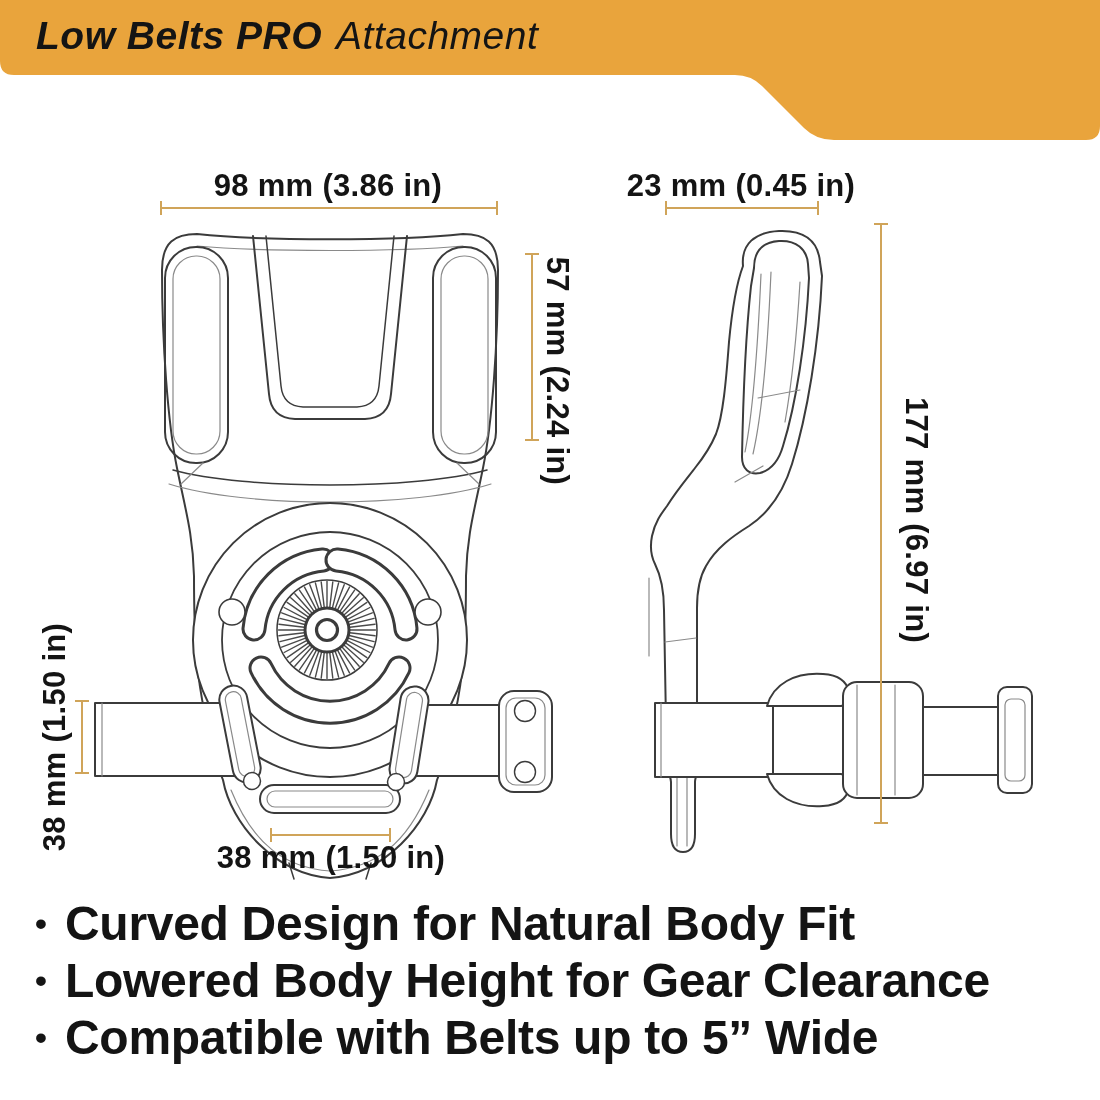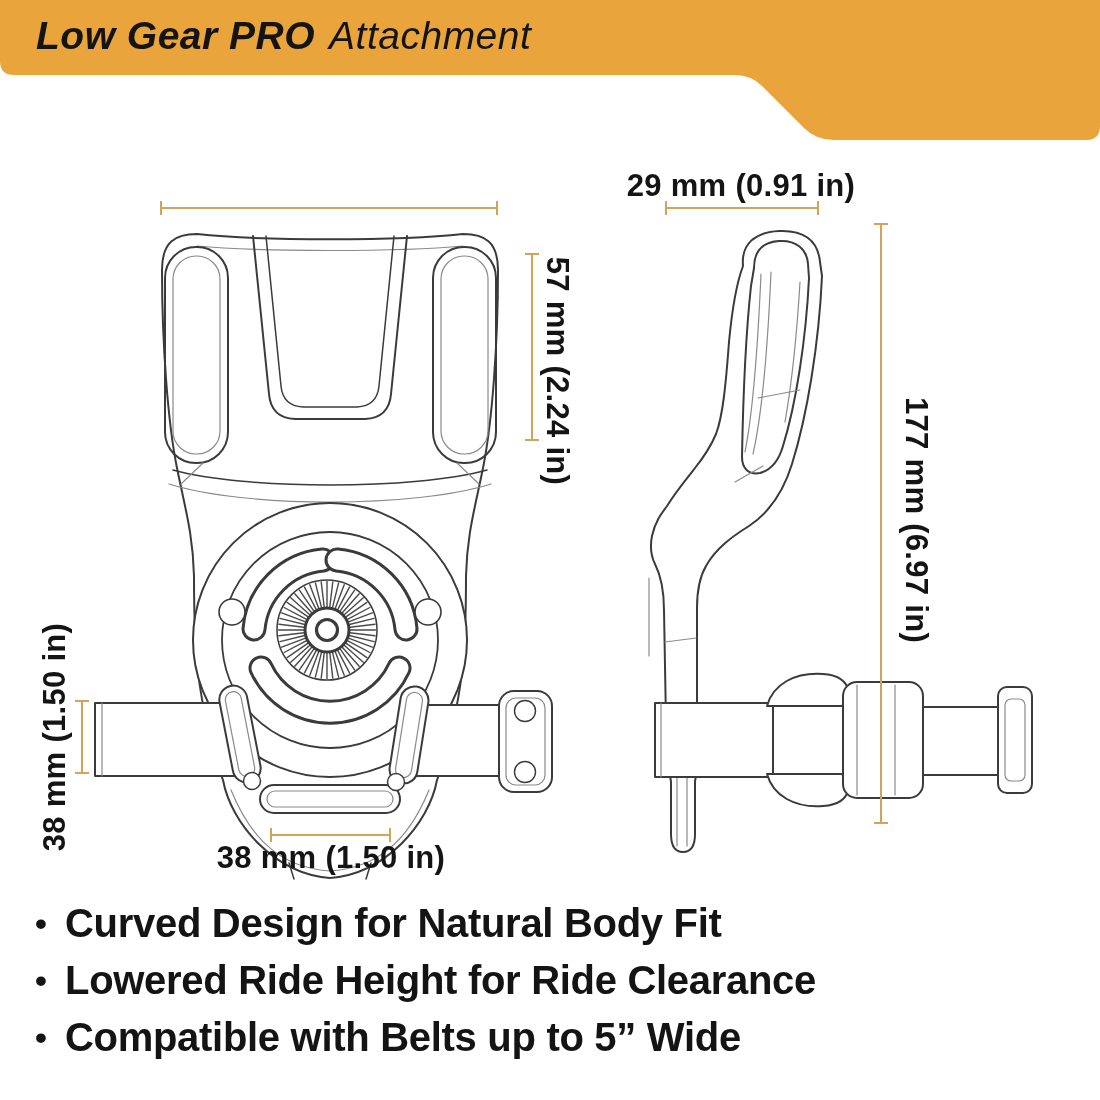--- a/index.html
+++ b/index.html
@@ -16,35 +16,35 @@
   .rot90{transform:rotate(90deg);}
   .rotm90{transform:rotate(-90deg);}
   .dimline-h{position:absolute;height:2px;background:#D0A459;}
   .dimline-v{position:absolute;width:2px;background:#D0A459;}
   .tickv{position:absolute;width:2px;height:14px;top:-6px;background:#D0A459;}
   .tickh{position:absolute;height:2px;width:14px;left:-6px;background:#D0A459;}
   .t-l{left:0}.t-r{right:0}.t-t{top:0}.t-b{bottom:0}
   .features{position:absolute;left:33px;top:901px;}
   .feature-row{display:flex;align-items:center;margin-bottom:13px;height:44px;}
   .dot{font-size:34px;font-weight:700;color:#141414;width:30px;flex:0 0 30px;margin-left:2px;}
-  .feature-text{font-size:40px;font-weight:700;color:#141414;letter-spacing:-0.3px;white-space:nowrap;}
+  .feature-text{font-size:48px;font-weight:700;color:#141414;letter-spacing:-0.3px;white-space:nowrap;}
   svg .lineart{fill:none;stroke:#3b3b3b;stroke-width:2;stroke-linejoin:round;stroke-linecap:round;}
   svg .lt{stroke:#8a8a8a;stroke-width:1.2;}
   #sunburst-g{stroke:#4a4a4a;stroke-width:1.4;}
 </style>
 </head>
 <body>
 
 <div class="stage">
 
   <svg class="banner-svg" width="1100" height="150">
     <path fill="#E9A43C" d="M 0,0 H 1100 V 126 Q 1100,140 1086,140 L 834,140 Q 816,140 804,128 L 762,86 Q 751,75 735,75 L 14,75 Q 0,75 0,61 Z"></path>
   </svg>
   <div class="banner-title">
-    <span class="product">Low Gear PRO</span><span class="suffix">Attachment</span>
+    <span class="product">Low Belts PRO</span><span class="suffix">Attachment</span>
   </div>
 
   <svg class="drawing" style="left:85px;top:222px;" width="480" height="660" viewBox="0 0 480 660">
     <g class="lineart">
 
       <path fill="#fff" d="M 77,48 C 77,20 90,12 112,12 C 175,19 315,19 378,12 C 400,12 413,20 413,48
            C 413,122 407,202 398,246 C 390,286 382,312 381,354 C 381,420 378,456 370,492
            C 362,528 356,548 352,558 C 344,602 300,652 245,656 C 190,652 146,602 138,558
            C 134,548 128,528 120,492 C 112,456 109,420 109,354 C 108,312 100,286 92,246
            C 83,202 77,122 77,48 Z"></path>
@@ -229,34 +229,35 @@
   </div>
   <div class="dimline-v" style="left:81px;top:700px;height:74px;">
     <span class="tickh t-t"></span>
     <span class="tickh t-b"></span>
   </div>
   <div class="dimline-h" style="left:270px;top:834px;width:121px;">
     <span class="tickv t-l"></span>
     <span class="tickv t-r"></span>
   </div>
 
-  <div class="dim-label" style="left:581px;top:166px;">29 mm (0.91 in)</div>
+  <div class="dim-label" style="left:168px;top:166px;">98 mm (3.86 in)</div>
+  <div class="dim-label" style="left:581px;top:166px;">23 mm (0.45 in)</div>
   <div class="dim-label rot90" style="left:397px;top:351px;">57 mm (2.24 in)</div>
   <div class="dim-label rot90" style="left:756px;top:500px;">177 mm (6.97 in)</div>
   <div class="dim-label rotm90" style="left:-105px;top:717px;">38 mm (1.50 in)</div>
   <div class="dim-label" style="left:171px;top:838px;">38 mm (1.50 in)</div>
 
   <div class="features">
     <div class="feature-row">
       <span class="dot">•</span>
       <span class="feature-text">Curved Design for Natural Body Fit</span>
     </div>
     <div class="feature-row">
       <span class="dot">•</span>
-      <span class="feature-text">Lowered Ride Height for Ride Clearance</span>
+      <span class="feature-text">Lowered Body Height for Gear Clearance</span>
     </div>
     <div class="feature-row">
       <span class="dot">•</span>
       <span class="feature-text">Compatible with Belts up to 5” Wide</span>
     </div>
   </div>
 
 </div>
 
 </body></html>

